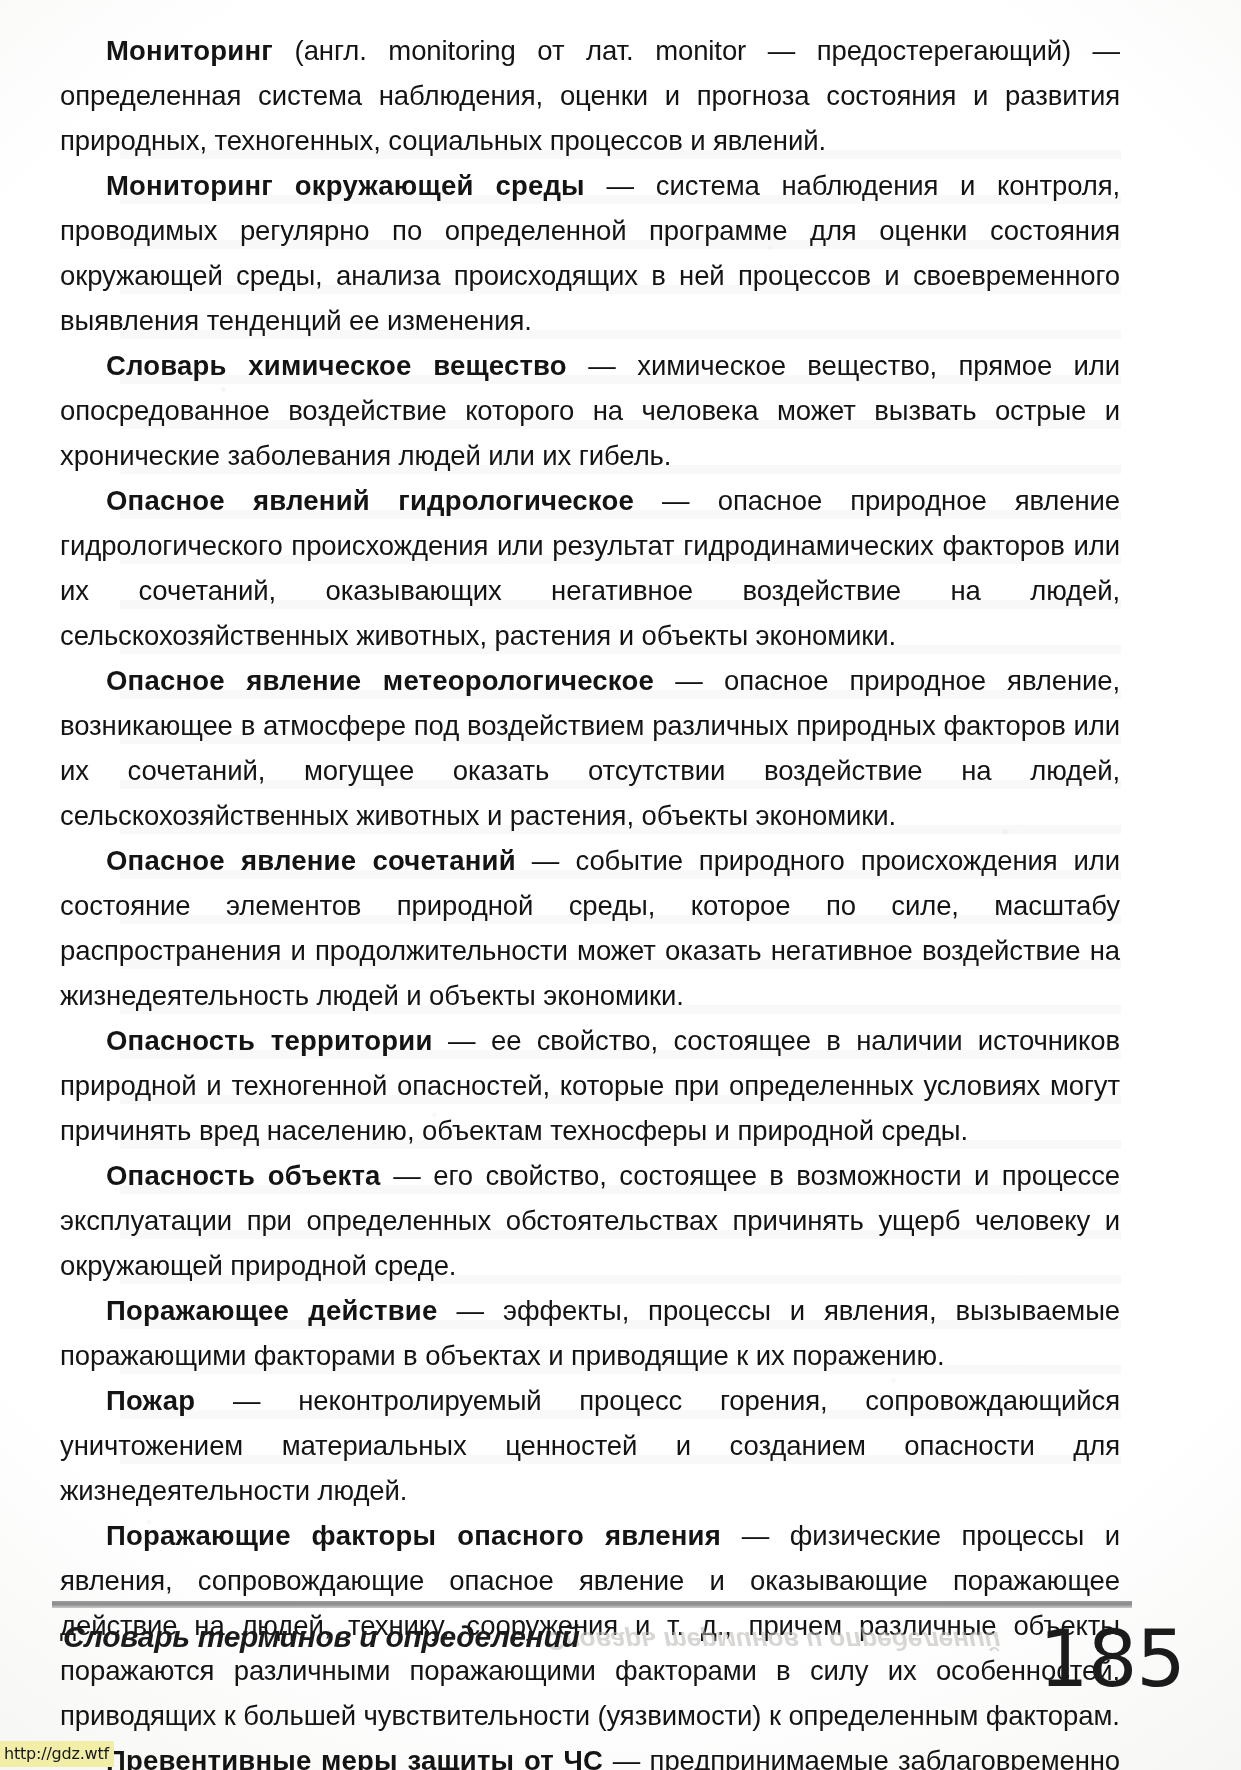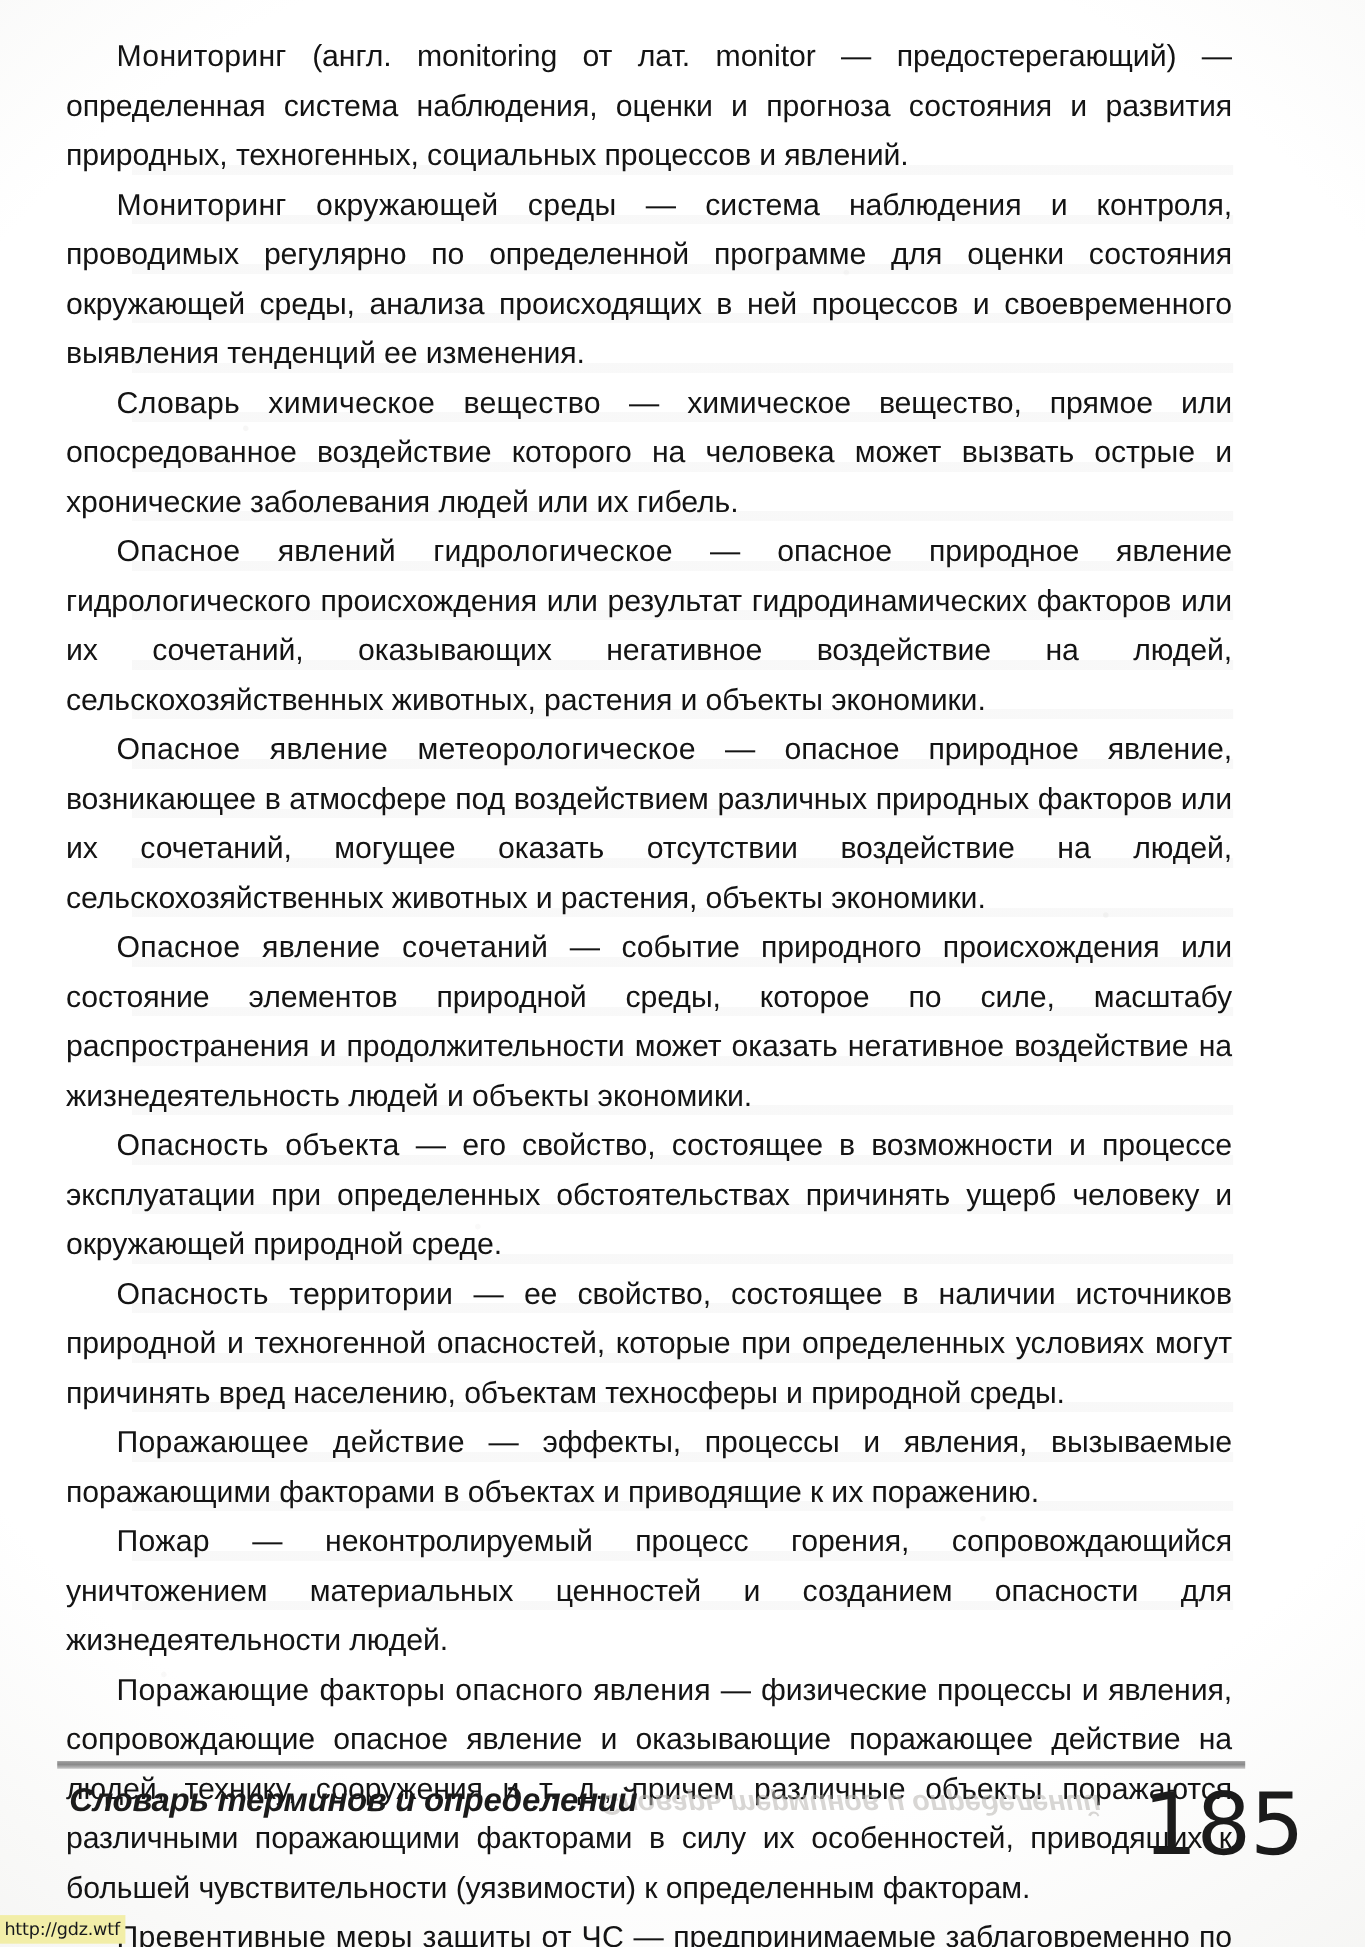--- a/index.html
+++ b/index.html
@@ -68,21 +68,21 @@
     text-justify: inter-word;
     font-size: 27.5px;
     line-height: 45px;
     color: #141414;
     text-indent: 46px;
     letter-spacing: -0.1px;
     word-spacing: 0px;
     -webkit-font-smoothing: none;
   }
   p.para b {
-    font-weight: normal;
+    font-weight: bold;
     letter-spacing: .2px;
     margin-top: 44px;
   }
   p.para .dash { letter-spacing: 0; }
 
   
   .footer-rule {
     position: absolute;
     left: 52px;
     top: 1601px;
@@ -154,23 +154,23 @@
   <p class="para"><b>Мониторинг окружающей среды</b><span class="dash"> — </span><span>система наблюдения и контроля, проводимых регулярно по определенной программе для оценки состояния окружающей среды, анализа происходящих в ней процессов и своевременного выявления тенденций ее изменения.</span></p>
 
   <p class="para"><b>Словарь химическое вещество</b><span class="dash"> — </span><span>химическое вещество, прямое или опосредованное воздействие которого на человека может вызвать острые и хронические заболевания людей или их гибель.</span></p>
 
   <p class="para"><b>Опасное явлений гидрологическое</b><span class="dash"> — </span><span>опасное природное явление гидрологического происхождения или результат гидродинамических факторов или их сочетаний, оказывающих негативное воздействие на людей, сельскохозяйственных животных, растения и объекты экономики.</span></p>
 
   <p class="para"><b>Опасное явление метеорологическое</b><span class="dash"> — </span><span>опасное природное явление, возникающее в атмосфере под воздействием различных природных факторов или их сочетаний, могущее оказать отсутствии воздействие на людей, сельскохозяйственных животных и растения, объекты экономики.</span></p>
 
   <p class="para"><b>Опасное явление сочетаний</b><span class="dash"> — </span><span>событие природного происхождения или состояние элементов природной среды, которое по силе, масштабу распространения и продолжительности может оказать негативное воздействие на жизнедеятельность людей и объекты экономики.</span></p>
 
+  <p class="para"><b>Опасность территории</b><span class="dash"> — </span><span>ее свойство, состоящее в наличии источников природной и техногенной опасностей, которые при определенных условиях могут причинять вред населению, объектам техносферы и природной среды.</span></p>
+
   <p class="para"><b>Опасность объекта</b><span class="dash"> — </span><span>его свойство, состоящее в возможности и процессе эксплуатации при определенных обстоятельствах причинять ущерб человеку и окружающей природной среде.</span></p>
-
-  <p class="para"><b>Опасность территории</b><span class="dash"> — </span><span>ее свойство, состоящее в наличии источников природной и техногенной опасностей, которые при определенных условиях могут причинять вред населению, объектам техносферы и природной среды.</span></p>
 
   <p class="para"><b>Поражающее действие</b><span class="dash"> — </span><span>эффекты, процессы и явления, вызываемые поражающими факторами в объектах и приводящие к их поражению.</span></p>
 
   <p class="para"><b>Пожар</b><span class="dash"> — </span><span>неконтролируемый процесс горения, сопровождающийся уничтожением материальных ценностей и созданием опасности для жизнедеятельности людей.</span></p>
 
   <p class="para"><b>Поражающие факторы опасного явления</b><span class="dash"> — </span><span>физические процессы и явления, сопровождающие опасное явление и оказывающие поражающее действие на людей, технику, сооружения и т. д., причем различные объекты поражаются различными поражающими факторами в силу их особенностей, приводящих к большей чувствительности (уязвимости) к определенным факторам.</span></p>
 
   <p class="para"><b>Превентивные меры защиты от ЧС</b><span class="dash"> — </span><span>предпринимаемые заблаговременно по прогнозу времени и места возникновения опасных природных, техногенных и социальных явлений, а при отсутствии такой информации на основе прогноза их частоты (или вероятности за заданный интервал времени) на определенной территории, меры по смягчению негативных последствий ЧС.</span></p>
 
 </div>

